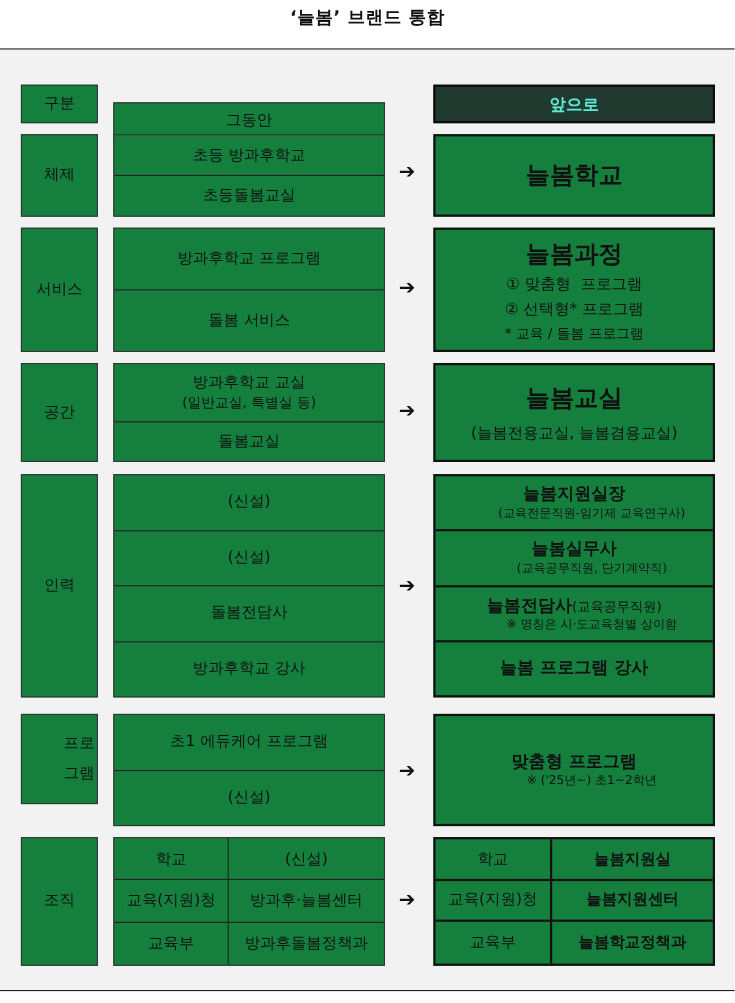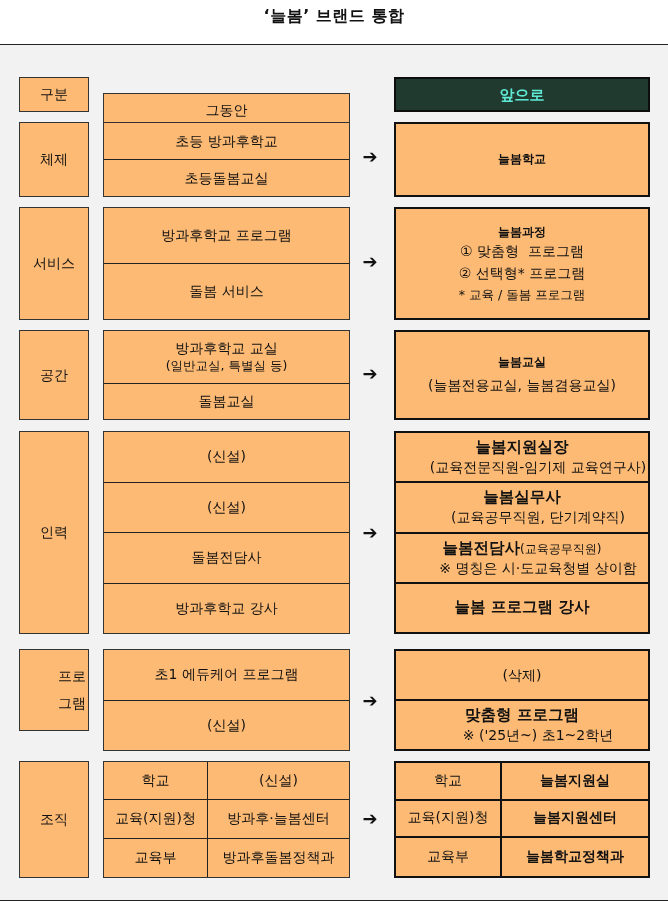--- a/index.html
+++ b/index.html
@@ -1,30 +1,30 @@
 <!DOCTYPE html>
 <html><head>
 <meta charset="utf-8">
 <style>
   * { box-sizing: border-box; margin: 0; padding: 0; }
   html, body { width: 668px; height: 912px; background: #ffffff; overflow: hidden; }
   body { font-family: "DejaVu Sans", "Liberation Sans", sans-serif; color: #111; position: relative; }
   .title { position: absolute; top: 6px; left: 0; width: 668px; text-align: center; font-size: 16px; font-weight: bold; letter-spacing: 0.5px; }
   .panel { position: absolute; top: 44px; left: 0; width: 668px; height: 857px; background: #f2f2f2; border-top: 1.5px solid #222; border-bottom: 1.5px solid #222; }
-  .box { position: absolute; background: #fdba74; border: 1px solid #333; display: flex; flex-direction: column; }
+  .box { position: absolute; background: #15803d; border: 1px solid #333; display: flex; flex-direction: column; }
   .box.thick { border: 2px solid #111; }
   .cell { flex: 1; display: flex; flex-direction: column; align-items: center; justify-content: center; text-align: center; font-size: 14px; line-height: 1.35; border-bottom: 1px solid #222; }
   .cell:last-child { border-bottom: none; }
   .thick .cell { border-bottom: 2px solid #111; }
   .thick .cell:last-child { border-bottom: none; }
   .center { display: flex; align-items: center; justify-content: center; text-align: center; font-size: 14px; line-height: 1.6; }
   .hdr-green { background: #213a30; border: 2px solid #0d0d0d; color: #5eead4; font-weight: bold; font-size: 15px; }
-  .b { font-weight: bold; font-size: 12px; }
+  .b { font-weight: bold; font-size: 22px; }
   .bm { font-weight: bold; font-size: 15.5px; }
-  .xs { font-size: 14px; margin-left: 32px; }
+  .xs { font-size: 11px; margin-left: 32px; }
   .arrow { position: absolute; left: 359px; width: 22px; font-size: 18px; font-weight: bold; text-align: center; }
   .grid { display: grid; }
   .grid > div { display: flex; align-items: center; justify-content: center; font-size: 14px; border-right: 1px solid #222; border-bottom: 1px solid #222; }
   .grid > div:nth-child(2n) { border-right: none; }
   .grid > div:nth-last-child(-n+2) { border-bottom: none; }
   .thick.grid > div { border-right: 2px solid #111; border-bottom: 2px solid #111; }
   .thick.grid > div:nth-child(2n) { border-right: none; }
   .thick.grid > div:nth-last-child(-n+2) { border-bottom: none; }
 </style>
 </head>
@@ -119,23 +119,20 @@
   <span>프로</span>
   <span>그램</span>
 </div>
 <div class="box" style="left:103px;top:649px;width:247px;height:102px;">
   <div class="cell">초1 에듀케어 프로그램</div>
   <div class="cell">(신설)</div>
 </div>
 <div class="arrow" style="top:690px;">➔</div>
 <div class="box thick" style="left:394px;top:649px;width:256px;height:102px;">
   <div class="cell">
-      <span>(삭제)</span>
-    </div>
-  <div class="cell">
     <span class="bm">맞춤형 프로그램</span>
     <span class="xs">※ ('25년~) 초1~2학년</span>
   </div>
 </div>
 
 <div class="box center" style="left:19px;top:761px;width:70px;height:117px;">
     <span>조직</span>
   </div>
 <div class="box grid" style="left:103px;top:761px;width:247px;height:117px;grid-template-columns:104px 1fr;grid-template-rows:1fr 1fr 1fr;">
   <div>학교</div>

